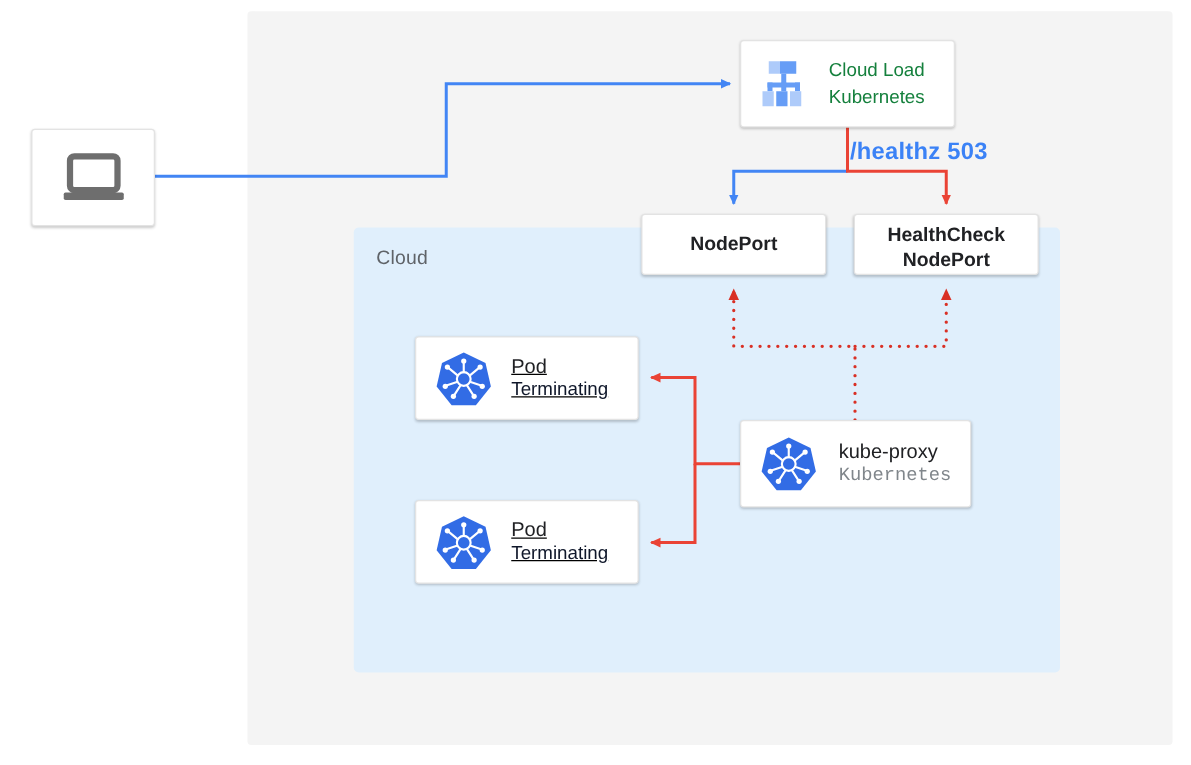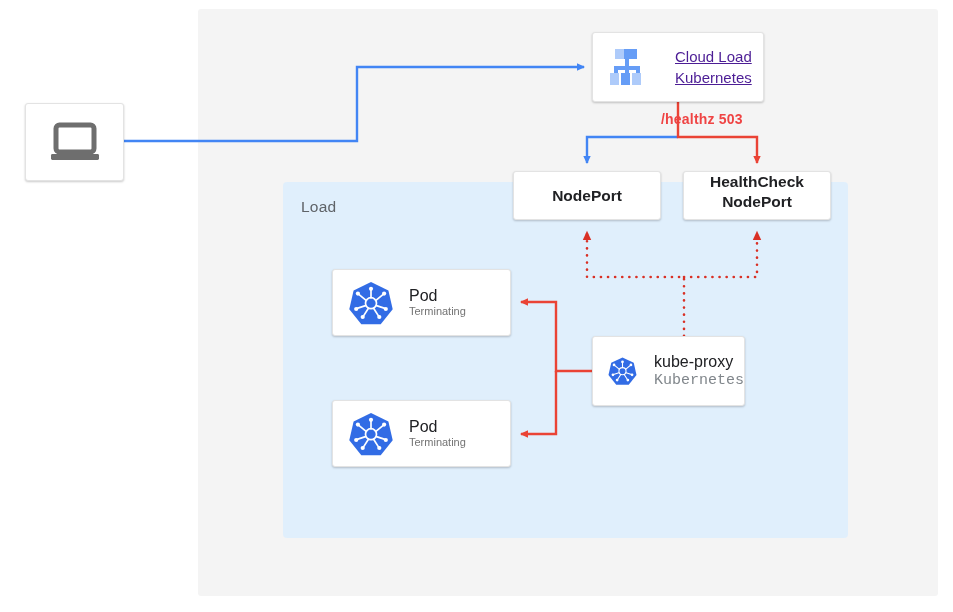--- a/index.html
+++ b/index.html
@@ -29,61 +29,61 @@
     border-radius:3px;box-shadow:0 1px 2px rgba(0,0,0,.14),0 1px 3px rgba(0,0,0,.08);
     box-sizing:border-box;
   }
   .card-flex{display:flex;align-items:center;}
 
   
   .laptop-card{left:25px;top:103px;width:99px;height:78px;justify-content:center;}
 
   
   .clb-card{left:592px;top:32px;width:172px;height:70px;padding-left:13px;}
-  .clb-text{margin-left:25px;font-size:15px;color:#4c1d95;line-height:21px;text-decoration:underline;}
+  .clb-text{margin-left:13px;font-size:15px;color:#15803d;line-height:21px;}
 
   
   .np-card{left:513px;top:171px;width:148px;height:49px;
            display:flex;align-items:center;justify-content:center;}
   .hcnp-card{left:683px;top:171px;width:148px;height:49px;
-           display:flex;align-items:flex-start;justify-content:center;}
+           display:flex;align-items:flex-end;justify-content:center;}
   .np-text{font-size:15.5px;font-weight:bold;color:#202124;text-align:center;line-height:20px;}
 
   
   .pod-card{left:332px;top:269px;width:179px;height:67px;padding-left:14px;}
   .pod-card2{left:332px;top:400px;width:179px;height:67px;padding-left:14px;}
-  .pod-text{margin-left:14px;line-height:1.15;}
+  .pod-text{margin-left:14px;line-height:1.15;text-decoration:underline;}
   .pod-title{font-size:16px;color:#202124;}
-  .pod-sub{font-size:11px;color:#737373;}
-
-  
-  .kp-card{left:592px;top:336px;width:153px;height:70px;padding-left:14px;}
+  .pod-sub{font-size:15px;color:#0f172a;}
+
+  
+  .kp-card{left:592px;top:336px;width:185px;height:70px;padding-left:14px;}
   .kp-text{margin-left:16px;line-height:1.15;}
   .kp-title{font-size:16px;color:#202124;}
   .kp-sub{font-size:15px;color:#80868b;font-family:Liberation Mono, monospace;}
 
   
   .healthz{
-    position:absolute;left:661px;top:111px;
-    font-size:14px;font-weight:bold;color:#ef4444;letter-spacing:.2px;
+    position:absolute;left:680px;top:111px;
+    font-size:19px;font-weight:bold;color:#3b82f6;letter-spacing:.2px;
   }
 
   
   .wires{position:absolute;left:0;top:0;width:953px;height:612px;pointer-events:none;}
 
   .icon-svg{display:block;}
 </style>
 </head>
 <body>
 
 <div class="stage">
 
   <div class="gray-panel"></div>
   <div class="nodes-region"></div>
-  <div class="nodes-label">Load</div>
+  <div class="nodes-label">Cloud</div>
 
   <svg class="wires" viewBox="0 0 953 612">
     <defs>
       <marker id="arrow-blue" markerWidth="9" markerHeight="9" refX="7.4" refY="4.5" orient="auto" markerUnits="userSpaceOnUse">
         <path d="M0,0.6 L8.4,4.5 L0,8.4 z" fill="#4285f4"></path>
       </marker>
       <marker id="arrow-red" markerWidth="9" markerHeight="9" refX="7.4" refY="4.5" orient="auto" markerUnits="userSpaceOnUse">
         <path d="M0,0.6 L8.4,4.5 L0,8.4 z" fill="#ea4335"></path>
       </marker>
       <marker id="arrow-red-dot" markerWidth="10" markerHeight="10" refX="8" refY="5" orient="auto" markerUnits="userSpaceOnUse">

